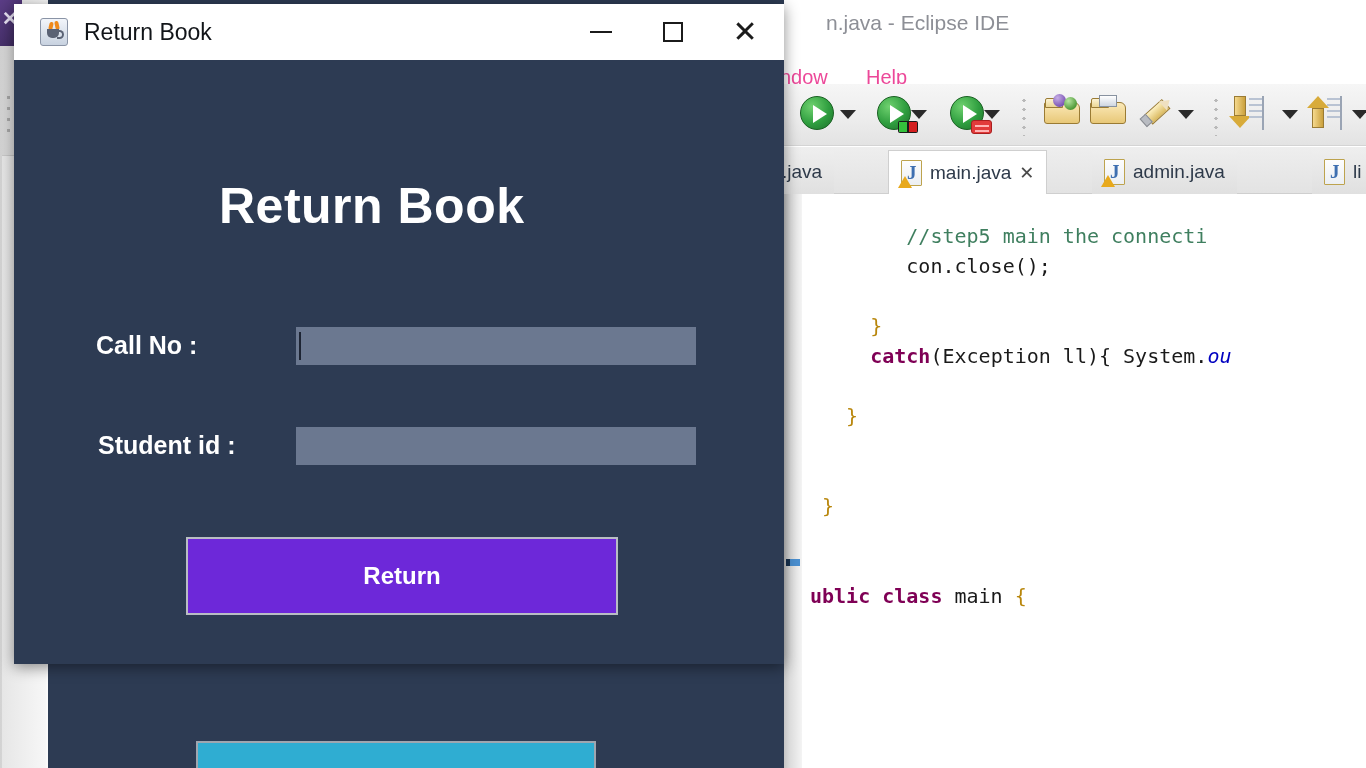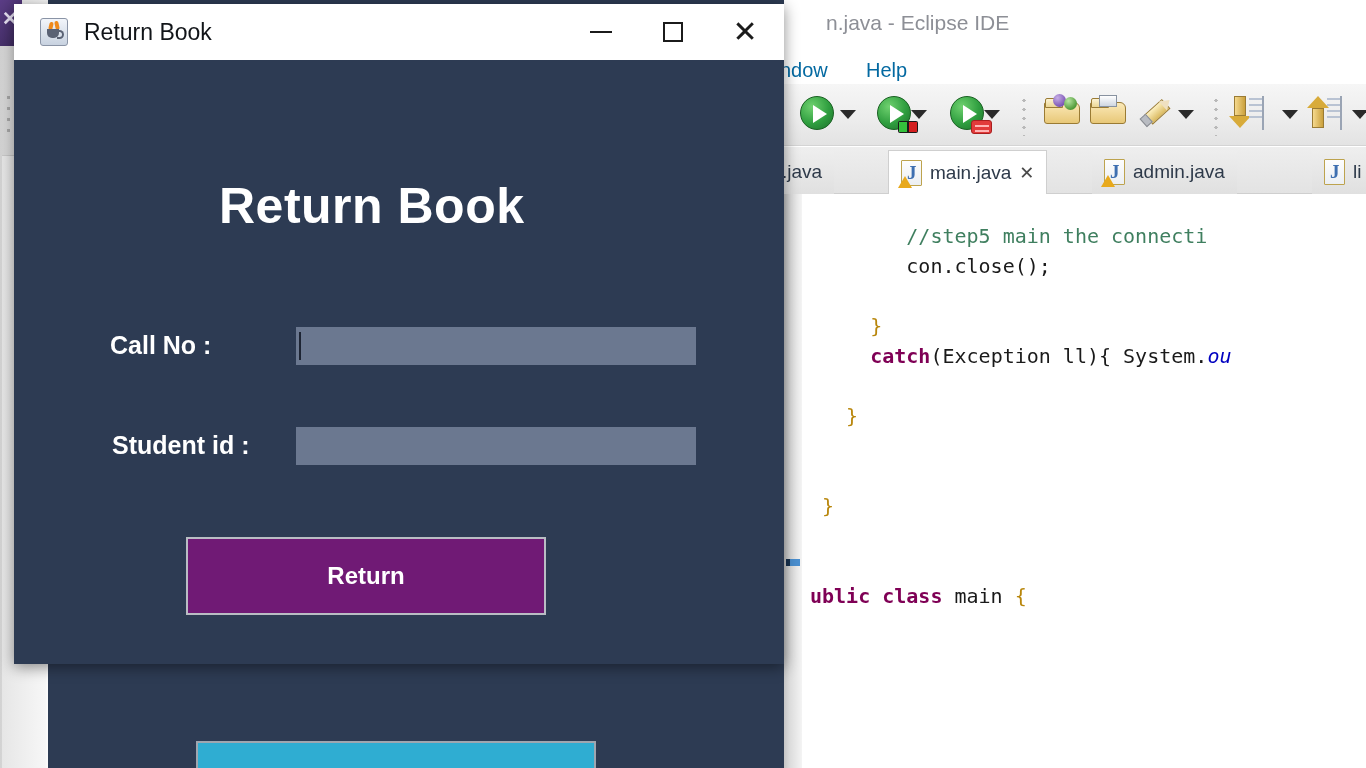--- a/index.html
+++ b/index.html
@@ -23,22 +23,22 @@
   .ecl-title-text {
     position: absolute; left: 826px; top: 11px;
     font-size: 21px; color: #8d8f96; white-space: nowrap;
     font-family: "Liberation Sans", sans-serif;
   }
   .ecl-menubar {
     position: absolute; left: 0; top: 46px; width: 1366px; height: 38px;
     background: #ffffff;
   }
   .ecl-menu-item {
-    position: absolute; top: 59px;
-    font-size: 20px; color: #0369a1; white-space: nowrap;
+    position: absolute; top: 66px;
+    font-size: 20px; color: #ec4899; white-space: nowrap;
   }
   .ecl-menu-window { left: 780px; }
   .ecl-menu-help   { left: 866px; }
 
   .ecl-toolbar {
     position: absolute; left: 0; top: 84px; width: 1366px; height: 62px;
     background: linear-gradient(180deg,#f6f6f6 0%,#ececec 60%,#e3e3e3 100%);
     border-bottom: 1px solid #d4d4d4;
   }
   .tb-item { position: absolute; top: 96px; }
@@ -272,39 +272,38 @@
   .dlg-body { position: absolute; left: 0; top: 56px; width: 770px; height: 604px; }
 
   .dlg-heading {
     position: absolute; left: 205px; top: 117px;
     font-size: 50px; font-weight: bold; color: #ffffff;
     letter-spacing: 0.5px; white-space: nowrap;
   }
   .field-label {
     position: absolute; color: #ffffff; font-size: 25px; font-weight: bold;
     white-space: nowrap;
-    margin-left: 14px;
   }
   #label-call-no   { left: 82px; top: 271px; }
   #label-student-id{ left: 84px; top: 371px; }
   .text-input {
     position: absolute; left: 282px; width: 400px; height: 38px;
     background: #6b7890; border: none; outline: none;
     color: #ffffff; font-size: 20px; padding: 0 8px;
     font-family: "Liberation Sans", sans-serif;
   }
   #input-call-no    { top: 267px; }
   #input-student-id { top: 367px; }
   .caret {
     position: absolute; left: 285px; top: 272px;
     width: 2px; height: 28px; background: #1d2433;
   }
   #btn-return {
-    position: absolute; left: 172px; top: 477px; width: 360px; height: 78px;
-    background: #701a75; border: 2px solid #b9bdc4;
+    position: absolute; left: 172px; top: 477px; width: 432px; height: 78px;
+    background: #6d28d9; border: 2px solid #b9bdc4;
     color: #ffffff; font-size: 24px; font-weight: bold;
     display: flex; align-items: center; justify-content: center;
     cursor: pointer;
   }
 </style>
 </head>
 <body>
 
 <div id="root">
 

